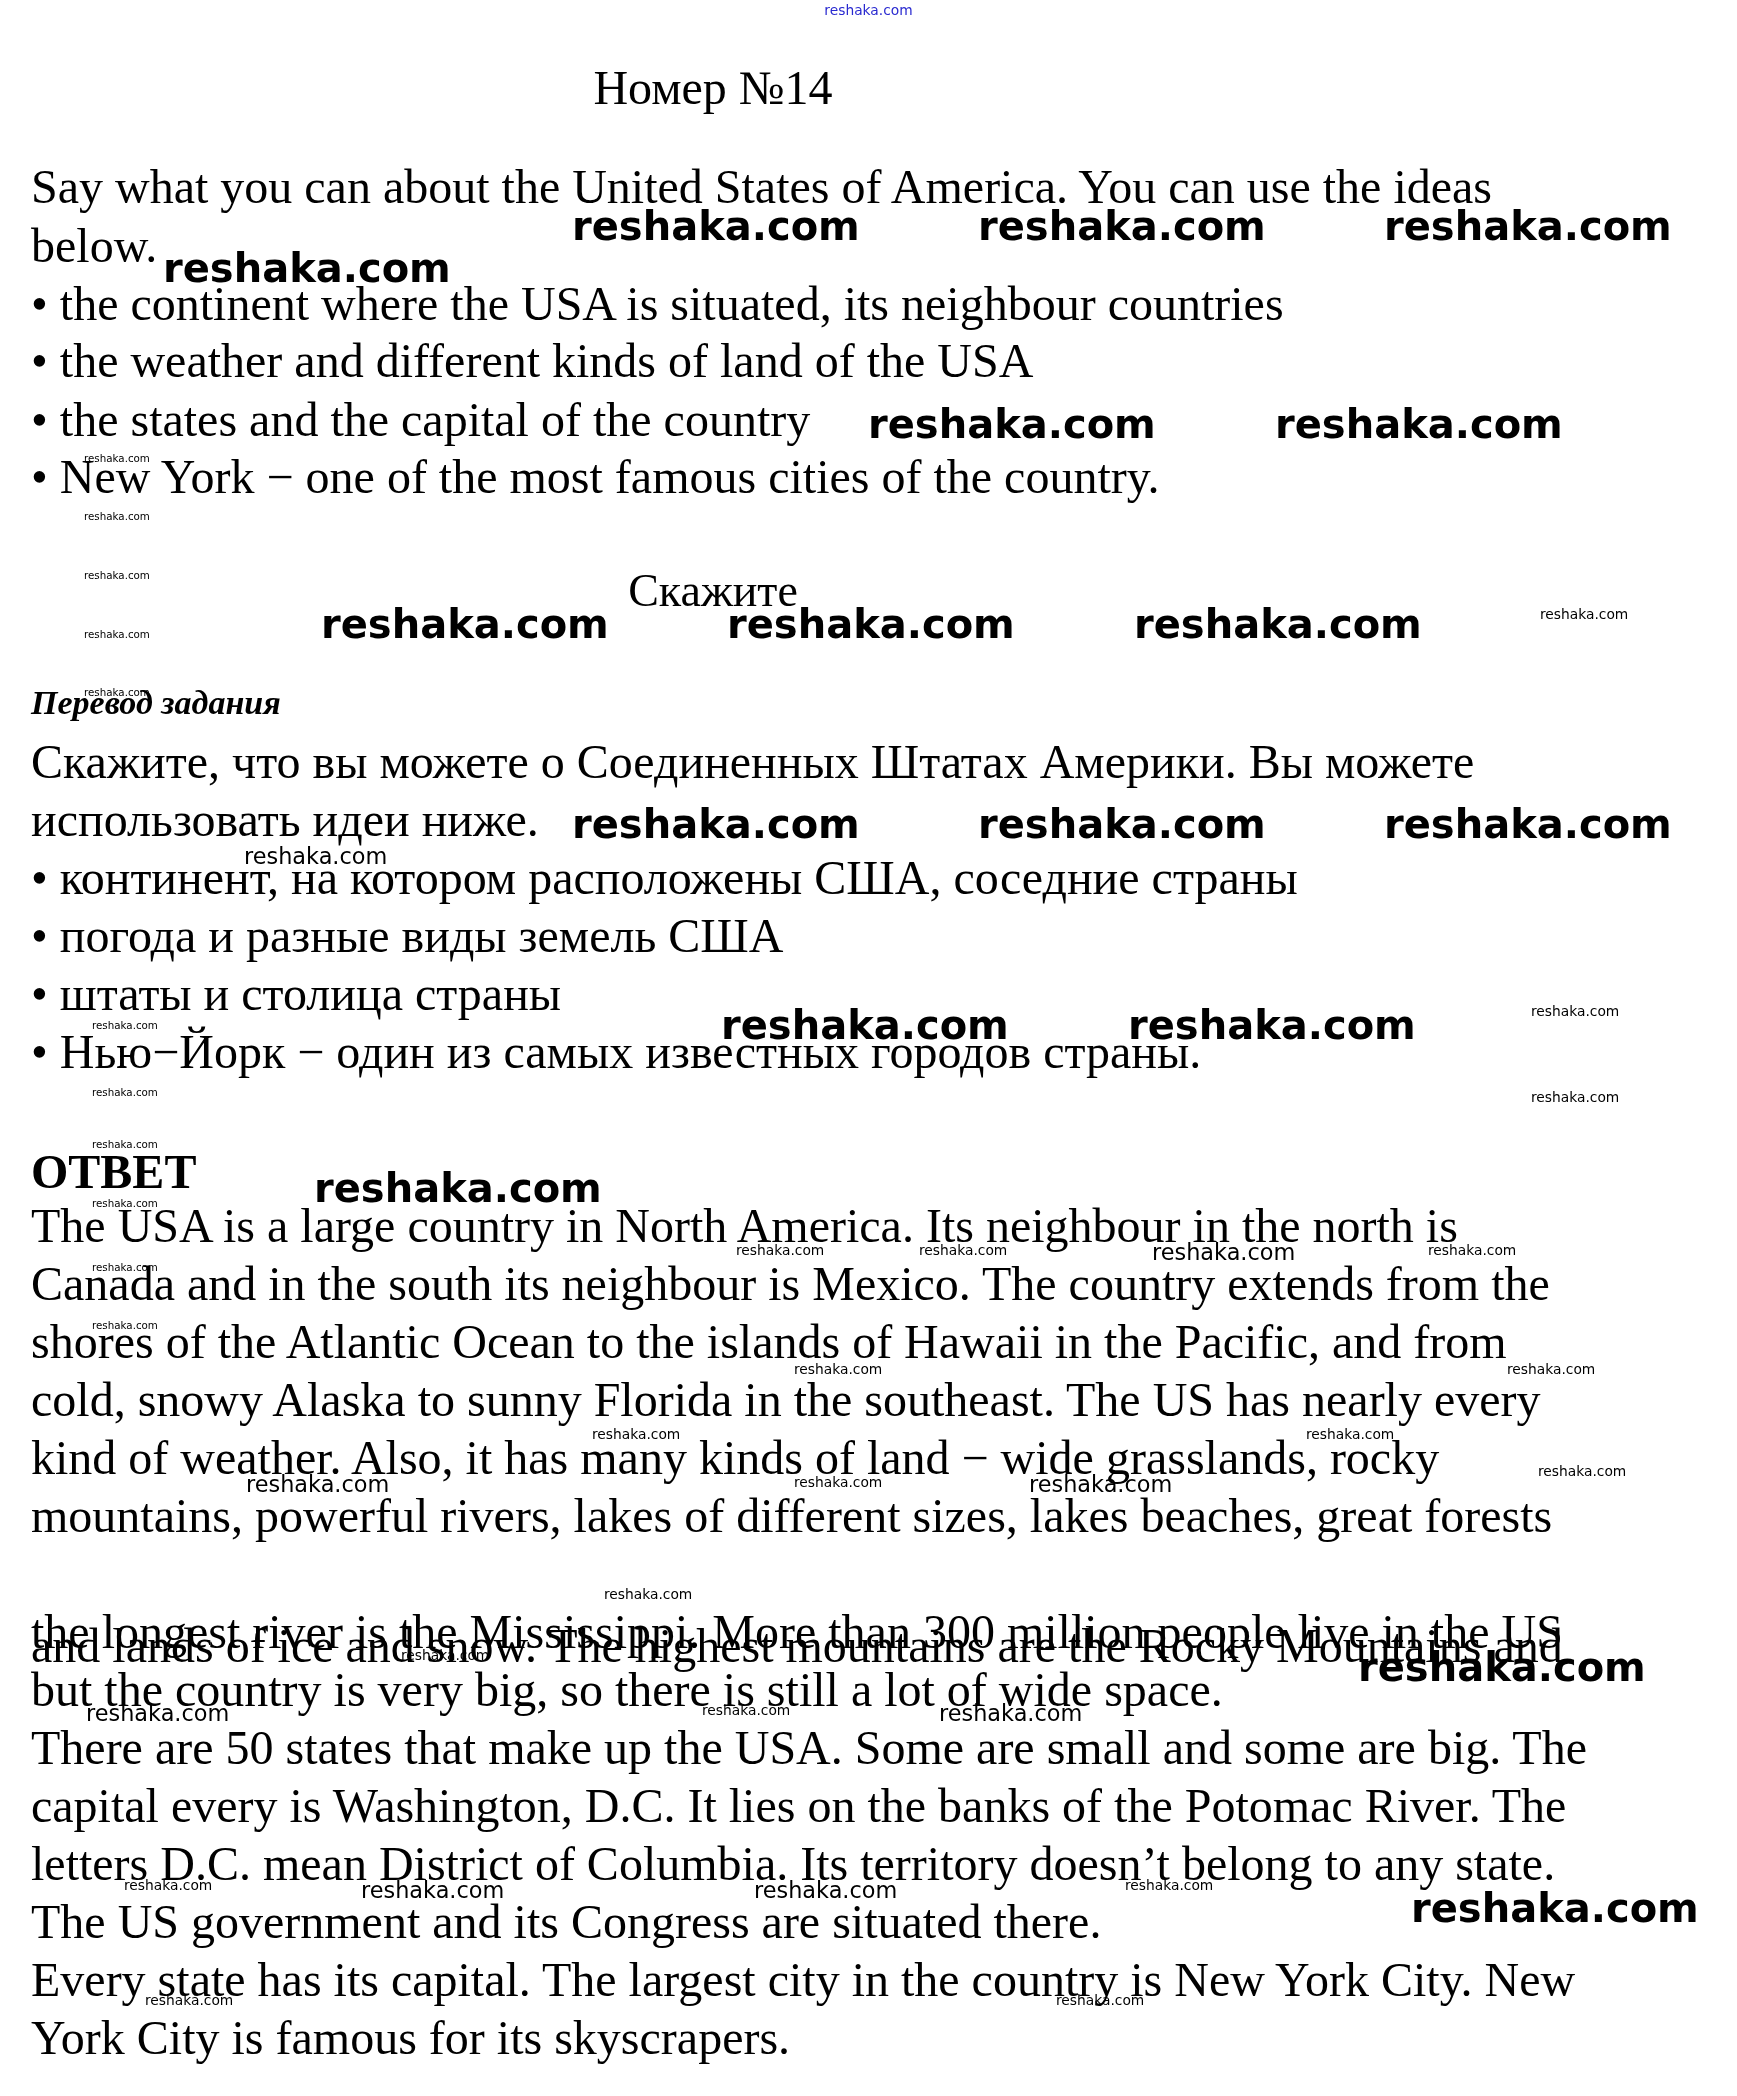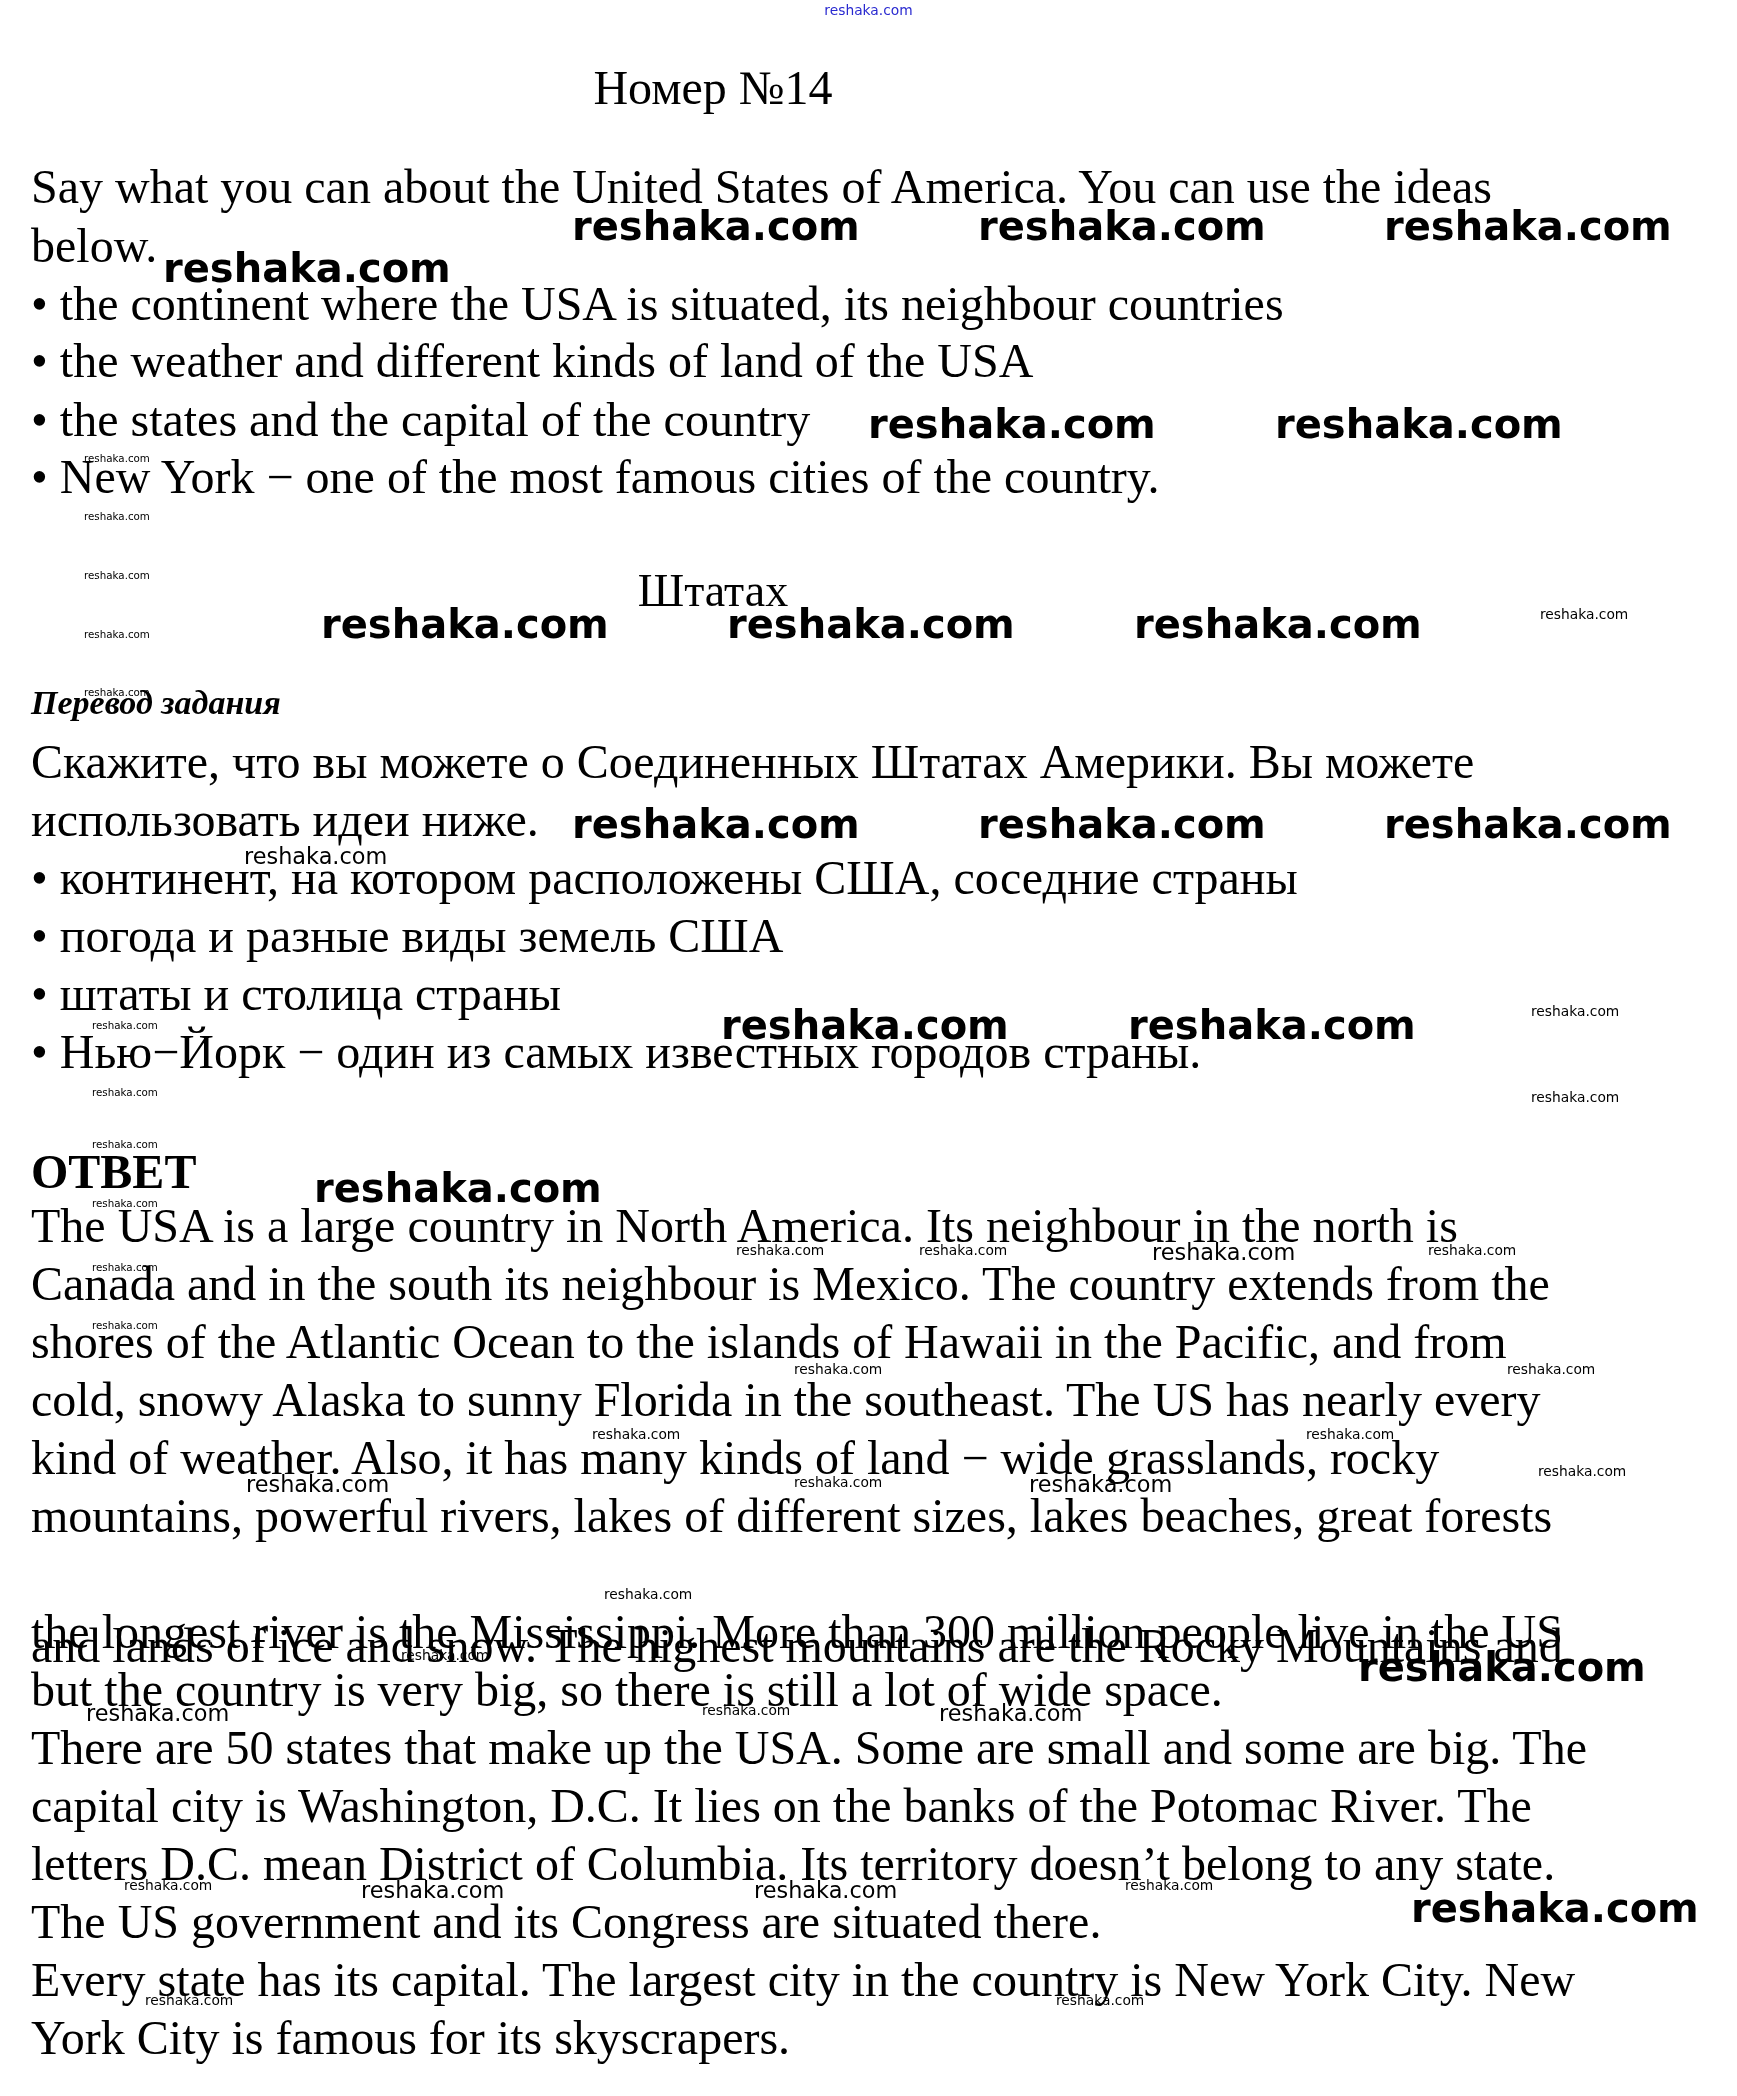--- a/index.html
+++ b/index.html
@@ -25,42 +25,42 @@
 
 <div class="center title">Номер №14</div>
 
 <div class="line" style="top:163px">Say what you can about the United States of America. You can use the ideas</div>
 <div class="line" style="top:222px">below.</div>
 <div class="line" style="top:280px">• the continent where the USA is situated, its neighbour countries</div>
 <div class="line" style="top:337px">• the weather and different kinds of land of the USA</div>
 <div class="line" style="top:396px">• the states and the capital of the country</div>
 <div class="line" style="top:453px">• New York − one of the most famous cities of the country.</div>
 
-<div class="center section-title">Штатах</div>
+<div class="center section-title">Скажите</div>
 
 <div class="heading-it">Перевод задания</div>
 <div class="line" style="top:738px">Скажите, что вы можете о Соединенных Штатах Америки. Вы можете</div>
 <div class="line" style="top:796px">использовать идеи ниже.</div>
 <div class="line" style="top:854px">• континент, на котором расположены США, соседние страны</div>
 <div class="line" style="top:912px">• погода и разные виды земель США</div>
 <div class="line" style="top:970px">• штаты и столица страны</div>
 <div class="line" style="top:1028px">• Нью−Йорк − один из самых известных городов страны.</div>
 
 <div class="heading-b">ОТВЕТ</div>
 <div class="line" style="top:1202px">The USA is a large country in North America. Its neighbour in the north is</div>
 <div class="line" style="top:1260px">Canada and in the south its neighbour is Mexico. The country extends from the</div>
 <div class="line" style="top:1318px">shores of the Atlantic Ocean to the islands of Hawaii in the Pacific, and from</div>
 <div class="line" style="top:1376px">cold, snowy Alaska to sunny Florida in the southeast. The US has nearly every</div>
 <div class="line" style="top:1434px">kind of weather. Also, it has many kinds of land − wide grasslands, rocky</div>
 <div class="line" style="top:1492px">mountains, powerful rivers, lakes of different sizes, lakes beaches, great forests</div>
 <div class="line" style="top:1622px">and lands of ice and snow. The highest mountains are the Rocky Mountains and</div>
 <div class="line" style="top:1608px">the longest river is the Mississippi. More than 300 million people live in the US</div>
 <div class="line" style="top:1666px">but the country is very big, so there is still a lot of wide space.</div>
 <div class="line" style="top:1724px">There are 50 states that make up the USA. Some are small and some are big. The</div>
-<div class="line" style="top:1782px">capital city is Washington, D.C. It lies on the banks of the Potomac River. The</div>
+<div class="line" style="top:1782px">capital every is Washington, D.C. It lies on the banks of the Potomac River. The</div>
 <div class="line" style="top:1840px">letters D.C. mean District of Columbia. Its territory doesn’t belong to any state.</div>
 <div class="line" style="top:1898px">The US government and its Congress are situated there.</div>
 <div class="line" style="top:1956px">Every state has its capital. The largest city in the country is New York City. New</div>
 <div class="line" style="top:2014px">York City is famous for its skyscrapers.</div>
 
 <div class="wm wm-l" style="left:572px;top:206px">reshaka.com</div>
 <div class="wm wm-l" style="left:978px;top:206px">reshaka.com</div>
 <div class="wm wm-l" style="left:1384px;top:206px">reshaka.com</div>
 <div class="wm wm-l" style="left:163px;top:248px">reshaka.com</div>
 <div class="wm wm-l" style="left:868px;top:404px">reshaka.com</div>

